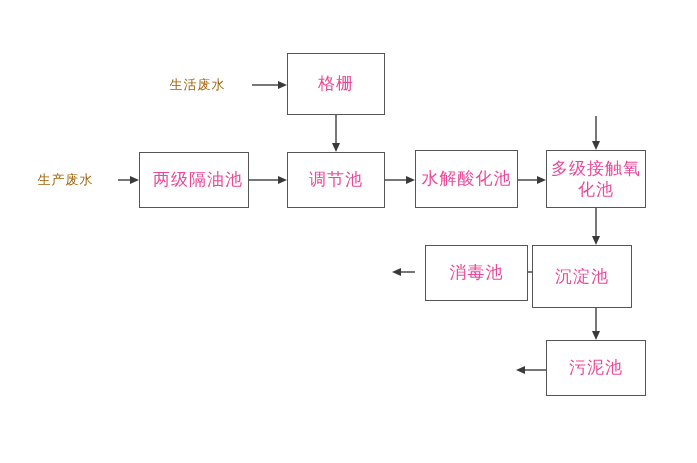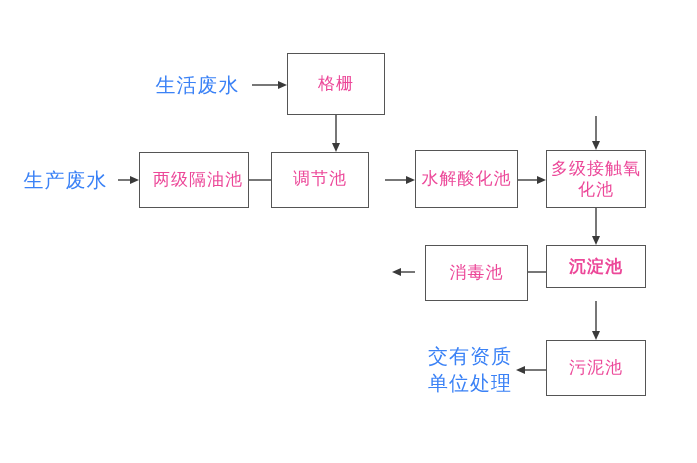--- a/index.html
+++ b/index.html
@@ -25,22 +25,22 @@
     justify-content: center;
     text-align: center;
     color: #ec4899;
     font-size: 17px;
     line-height: 1.25;
     letter-spacing: 1px;
     white-space: pre-line;
   }
   .label {
     position: absolute;
-    color: #3b82f6;
-    font-size: 20px;
+    color: #a16207;
+    font-size: 13px;
     line-height: 1.35;
     letter-spacing: 1px;
     text-align: center;
     white-space: pre-line;
     display: flex;
     align-items: center;
     justify-content: center;
   }
   .conn {
     position: absolute;
@@ -119,35 +119,33 @@
     <g>
       <line x1="546" y1="370" x2="523" y2="370"></line>
       <polygon points="516,370 525,366 525,374"></polygon>
     </g>
   </svg>
 
   <div class="node" style="left:287px; top:53px; width:98px; height:62px;">格栅</div>
 
   <div class="node" style="left:139px; top:152px; width:110px; height:56px;padding-left:8px;">两级隔油池</div>
 
-  <div class="node" style="left:271px; top:152px; width:98px; height:56px;font-family:Liberation Mono, monospace;">调节池</div>
+  <div class="node" style="left:287px; top:152px; width:98px; height:56px;">调节池</div>
 
   <div class="node" style="left:415px; top:150px; width:103px; height:58px;">水解酸化池</div>
 
   <div class="node" style="left:546px; top:150px; width:100px; height:58px;">多级接触氧
 化池</div>
 
-  <div class="node" style="left:546px; top:245px; width:100px; height:43px;font-weight:bold;">沉淀池</div>
+  <div class="node" style="left:532px; top:245px; width:100px; height:63px;">沉淀池</div>
 
   <div class="node" style="left:425px; top:245px; width:103px; height:56px;">消毒池</div>
 
   <div class="node" style="left:546px; top:340px; width:100px; height:56px;">污泥池</div>
 
   <div class="label" style="left:150px; top:70px; width:95px; height:30px;">生活废水</div>
 
   <div class="label" style="left:18px; top:165px; width:95px; height:30px;">生产废水</div>
 
 
 
-  <div class="label" style="left:425px; top:345px; width:90px; height:50px;">交有资质
-单位处理</div>
 
 </div>
 
 </body></html>

